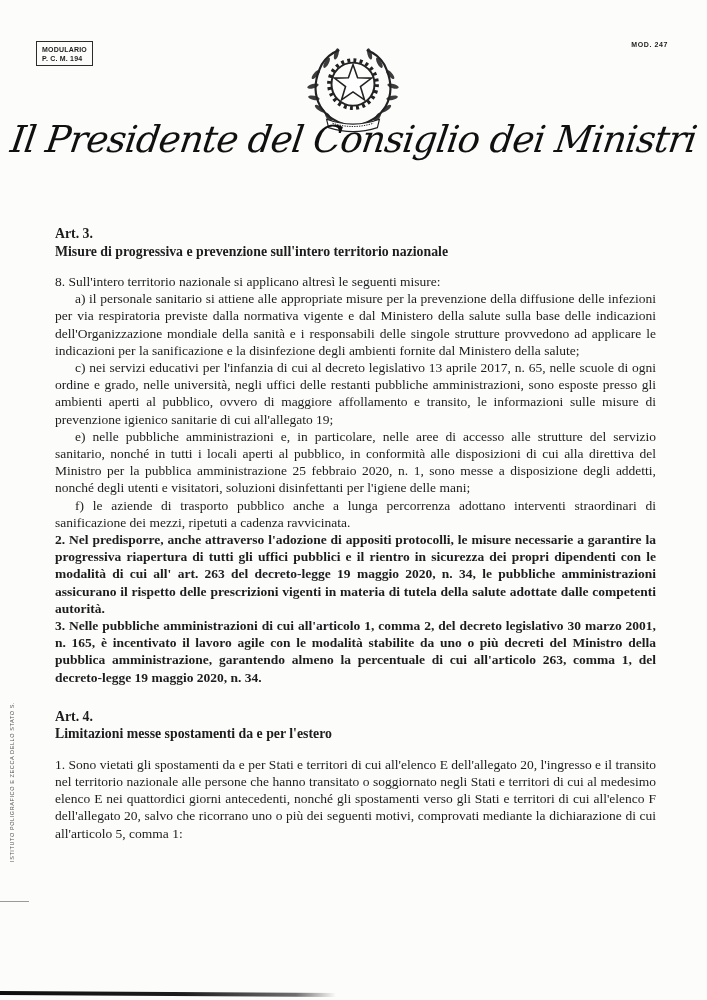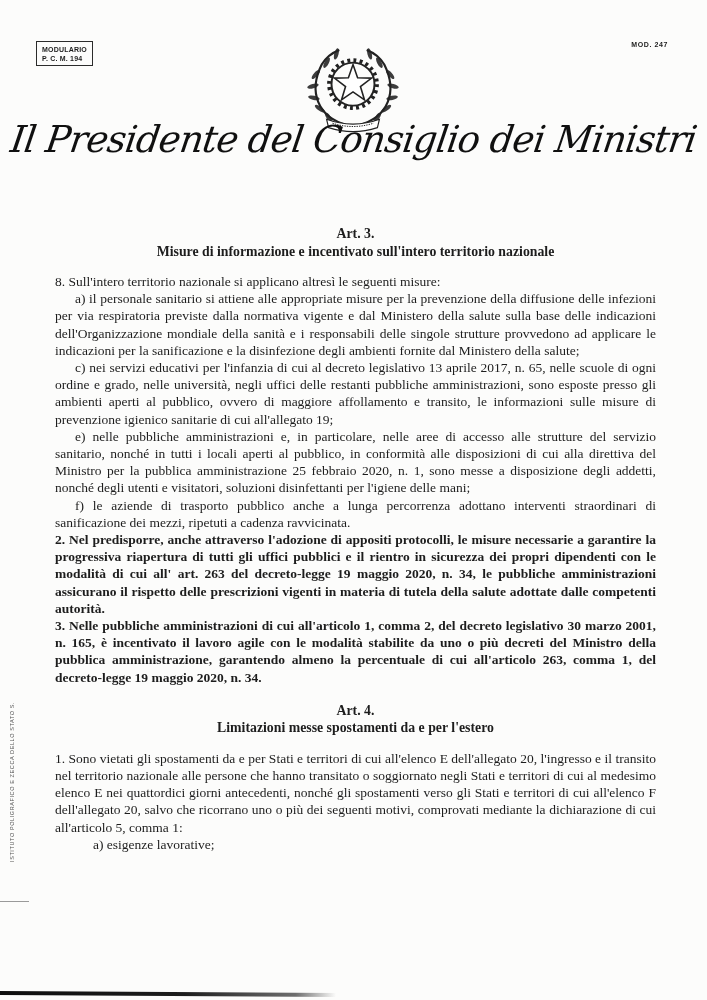--- a/index.html
+++ b/index.html
@@ -27,25 +27,25 @@
     font-family:"DejaVu Serif", serif;font-style:italic;
     font-size:37px;letter-spacing:-1px;color:#101010;
     transform:skewX(-8deg);
   }
   .content{
     position:absolute;top:226px;left:55px;width:601px;
     font-size:13.5px;line-height:17.2px;text-align:justify;
   }
   .content p{margin:0;}
   .art-heading{
-    text-align:center;font-weight:bold;font-size:13.8px;line-height:16.5px;
+    text-align:left;font-weight:bold;font-size:13.8px;line-height:16.5px;
     margin-bottom:13px;
   }
   .art-heading .art-num{margin-bottom:1px;}
-  .art4{margin-top:17px;}
+  .art4{margin-top:23px;}
   .intro{text-indent:0;}
   .item{text-indent:20px;}
   .para{margin-top:15px;font-weight:bold;}
   .subitem{text-indent:38px;text-align:left;}
   .sidebar-text{
     position:absolute;left:9px;top:862px;width:176px;
     transform:rotate(-90deg);transform-origin:0 0;
     font-family:"Liberation Sans", sans-serif;
     font-size:5.5px;letter-spacing:.6px;color:#555;white-space:nowrap;
   }
@@ -99,33 +99,32 @@
     <path d="M -27,30 C -10,36.5 10,36.5 27,30 L 25,38.5 C 8,44 -8,44 -25,38.5 Z" fill="#fff" stroke="#222" stroke-width="1.2"></path>
     <path d="M -21,34 C -7,38.5 7,38.5 21,34" fill="none" stroke="#222" stroke-width="1" stroke-dasharray="1.4 1.1"></path>
   </svg>
 </div>
 
 <div class="script-title">Il Presidente del Consiglio dei Ministri</div>
 
 <div class="content">
   <div class="art-heading">
     <div class="art-num">Art. 3.</div>
-    <div>Misure di informazione e incentivato sull'intero territorio nazionale</div>
+    <div>Misure di progressiva e prevenzione sull'intero territorio nazionale</div>
   </div>
   <p class="intro">8. Sull'intero territorio nazionale si applicano altresì le seguenti misure:</p>
   <p class="item">a) il personale sanitario si attiene alle appropriate misure per la prevenzione della diffusione delle infezioni per via respiratoria previste dalla normativa vigente e dal Ministero della salute sulla base delle indicazioni dell'Organizzazione mondiale della sanità e i responsabili delle singole strutture provvedono ad applicare le indicazioni per la sanificazione e la disinfezione degli ambienti fornite dal Ministero della salute;</p>
   <p class="item">c) nei servizi educativi per l'infanzia di cui al decreto legislativo 13 aprile 2017, n. 65, nelle scuole di ogni ordine e grado, nelle università, negli uffici delle restanti pubbliche amministrazioni, sono esposte presso gli ambienti aperti al pubblico, ovvero di maggiore affollamento e transito, le informazioni sulle misure di prevenzione igienico sanitarie di cui all'allegato 19;</p>
   <p class="item">e) nelle pubbliche amministrazioni e, in particolare, nelle aree di accesso alle strutture del servizio sanitario, nonché in tutti i locali aperti al pubblico, in conformità alle disposizioni di cui alla direttiva del Ministro per la pubblica amministrazione 25 febbraio 2020, n. 1, sono messe a disposizione degli addetti, nonché degli utenti e visitatori, soluzioni disinfettanti per l'igiene delle mani;</p>
   <p class="item">f) le aziende di trasporto pubblico anche a lunga percorrenza adottano interventi straordinari di sanificazione dei mezzi, ripetuti a cadenza ravvicinata.</p>
   <p class="para">2. Nel predisporre, anche attraverso l'adozione di appositi protocolli, le misure necessarie a garantire la progressiva riapertura di tutti gli uffici pubblici e il rientro in sicurezza dei propri dipendenti con le modalità di cui all' art. 263 del decreto-legge 19 maggio 2020, n. 34, le pubbliche amministrazioni assicurano il rispetto delle prescrizioni vigenti in materia di tutela della salute adottate dalle competenti autorità.</p>
   <p class="para">3. Nelle pubbliche amministrazioni di cui all'articolo 1, comma 2, del decreto legislativo 30 marzo 2001, n. 165, è incentivato il lavoro agile con le modalità stabilite da uno o più decreti del Ministro della pubblica amministrazione, garantendo almeno la percentuale di cui all'articolo 263, comma 1, del decreto-legge 19 maggio 2020, n. 34.</p>
 
   <div class="art-heading art4">
     <div class="art-num">Art. 4.</div>
     <div>Limitazioni messe spostamenti da e per l'estero</div>
   </div>
   <p class="intro">1. Sono vietati gli spostamenti da e per Stati e territori di cui all'elenco E dell'allegato 20, l'ingresso e il transito nel territorio nazionale alle persone che hanno transitato o soggiornato negli Stati e territori di cui al medesimo elenco E nei quattordici giorni antecedenti, nonché gli spostamenti verso gli Stati e territori di cui all'elenco F dell'allegato 20, salvo che ricorrano uno o più dei seguenti motivi, comprovati mediante la dichiarazione di cui all'articolo 5, comma 1:</p>
-  <p class="subitem">a) esigenze lavorative;</p>
 </div>
 
 <div class="sidebar-text">ISTITUTO POLIGRAFICO E ZECCA DELLO STATO  S.</div>
 <div class="reg-line"></div>
 <div class="bottom-bar"></div>
 
 </body></html>

